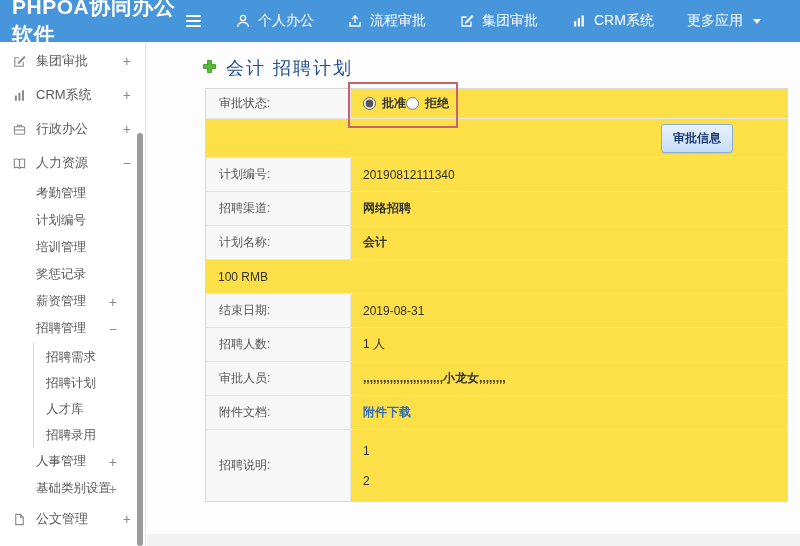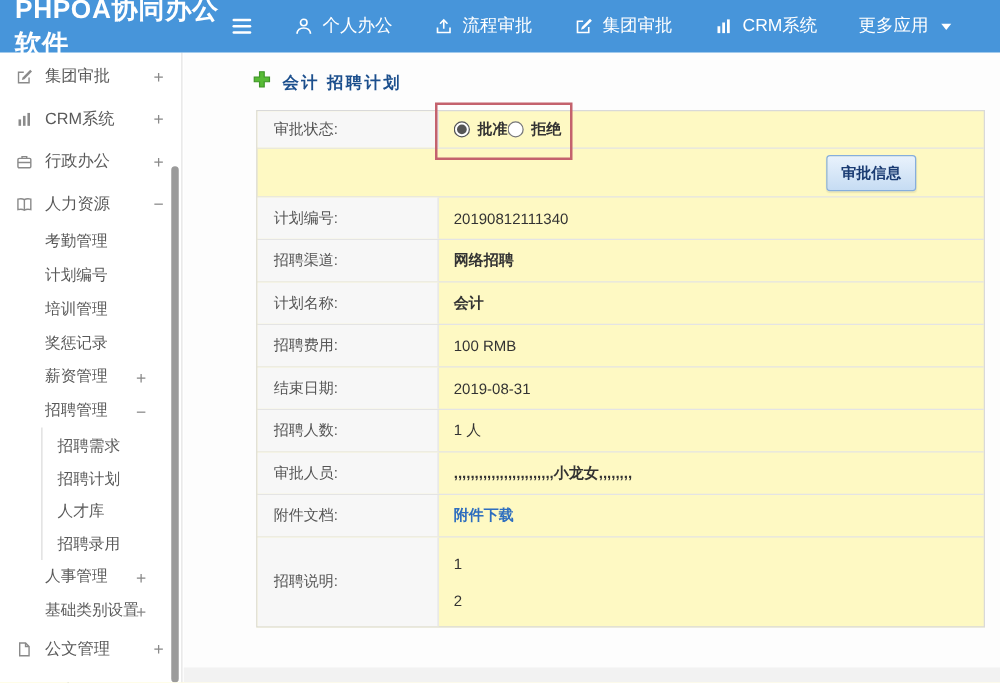--- a/index.html
+++ b/index.html
@@ -29,23 +29,23 @@
   .group3 { margin-left:33px; border-left:1px solid #dcdcdc; list-style:none; }
   .expand { position:absolute; right:14px; color:#8a8a8a; font-size:14px; }
   .s2 .expand { right:28px; }
   .scroll-thumb { position:absolute; right:2px; top:91px; bottom:0; width:6px;
                   background:#9b9b9b; border-radius:3px; }
 
   
   .main { position:absolute; top:42px; left:147px; right:0; bottom:0; background:#fdfdfd; }
   .below-strip { position:absolute; left:0; right:0; top:492px; bottom:0; background:#f2f2f2; }
   .title-row { position:absolute; top:14px; left:55px; display:flex; align-items:center; gap:9px; }
-  .page-title { color:#1c4f8d; font-weight:bold; font-size:13px; letter-spacing:2px; }
-
-  .form-table { position:absolute; left:58px; top:46px; width:583px; background:#fef9c3;
+  .page-title { color:#1c4f8d; font-weight:normal; font-size:18px; letter-spacing:2px; }
+
+  .form-table { position:absolute; left:58px; top:46px; width:583px; background:#fde047;
                 border:1px solid #d9d9d9; }
   .row { display:flex; border-bottom:1px solid #e4e4e4; }
   .row:last-child { border-bottom:none; }
   .cell-l { width:145px; flex:0 0 145px; background:#f7f7f7; border-right:1px solid #e4e4e4;
             font-size:12px; color:#555; display:flex; align-items:center; padding-left:13px; }
   .cell-r { flex:1; display:flex; align-items:center; padding-left:12px; font-size:12px; color:#333; }
   .row-radio { height:30px; }
   .frow { height:34px; }
   .row-button { height:39px; display:flex; align-items:center; justify-content:flex-end; padding-right:54px; }
   .row-desc { height:71px; }
@@ -273,21 +273,20 @@
     </div>
     <div class="row frow">
       <div class="cell-l">招聘渠道:</div>
       <div class="cell-r b">网络招聘</div>
     </div>
     <div class="row frow">
       <div class="cell-l">计划名称:</div>
       <div class="cell-r b">会计</div>
     </div>
     <div class="row frow">
-      <div class="cell-l">招聘费用:</div>
       <div class="cell-r">100 RMB</div>
     </div>
     <div class="row frow">
       <div class="cell-l">结束日期:</div>
       <div class="cell-r">2019-08-31</div>
     </div>
     <div class="row frow">
       <div class="cell-l">招聘人数:</div>
       <div class="cell-r">1 人</div>
     </div>

